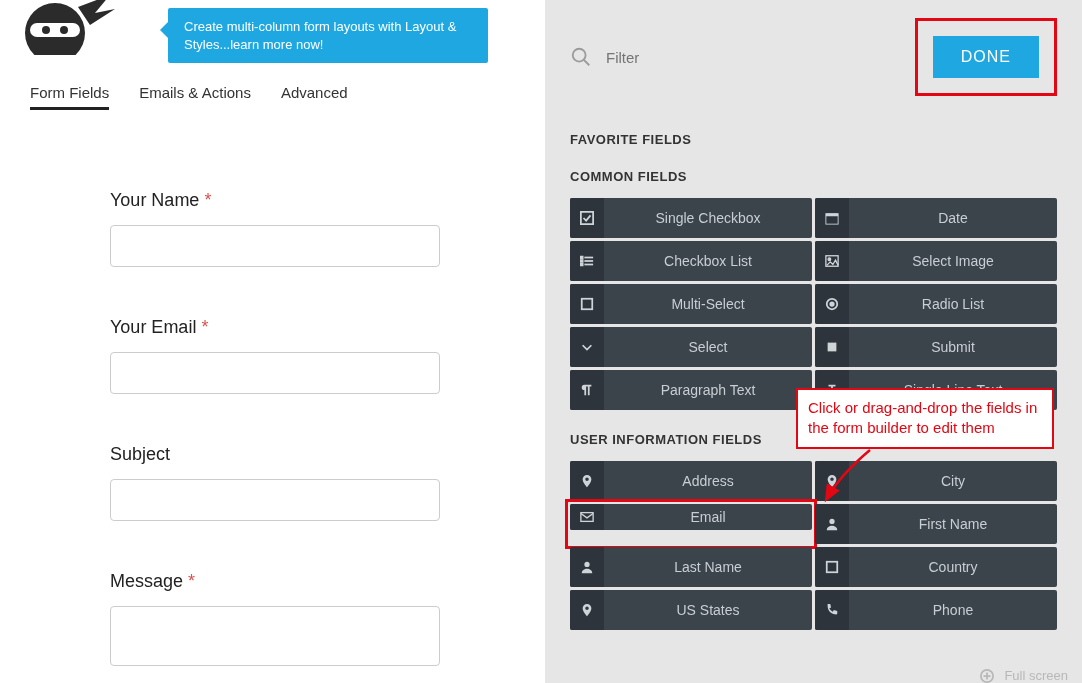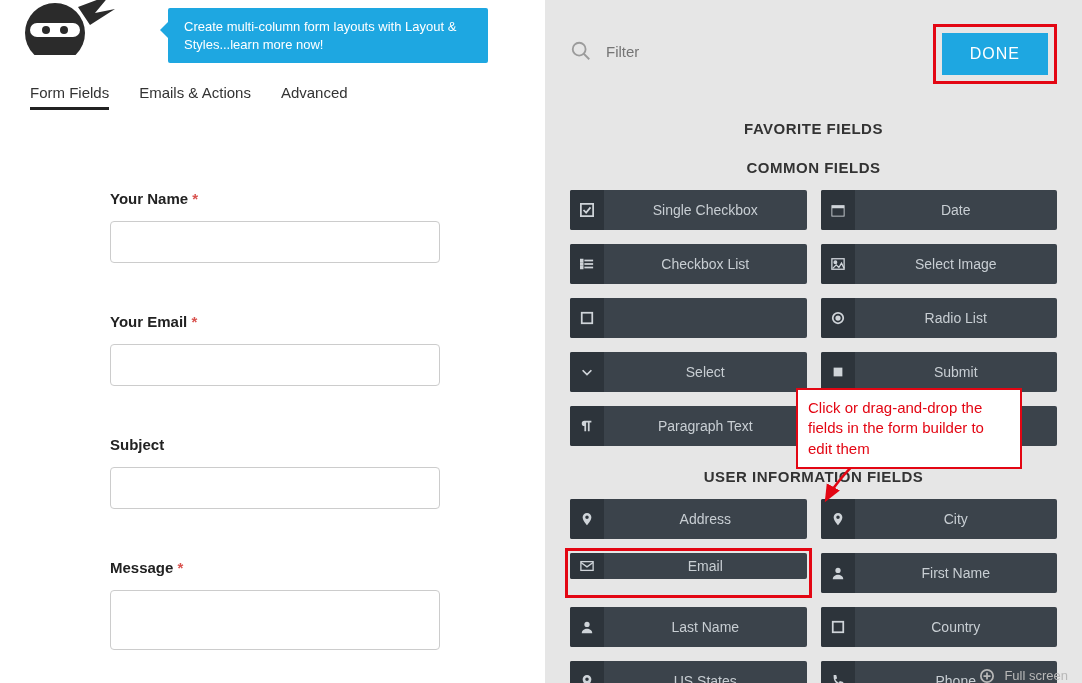--- a/index.html
+++ b/index.html
@@ -11,42 +11,42 @@
   
   .logo-wrap { position: absolute; top: -5px; left: 10px; }
   .tip-bubble { position: absolute; top: 8px; left: 168px; background: #1ea7e1; color: #fff; font-size: 13px; padding: 10px 16px; width: 320px; border-radius: 2px; line-height: 1.35; }
   .tip-bubble:before { content:""; position:absolute; left:-8px; top:14px; border:8px solid transparent; border-right-color:#1ea7e1; border-left:none;}
   .tabs { position: absolute; top: 84px; left: 30px; display: flex; gap: 30px; }
   .tab { font-size: 15px; color: #333; padding-bottom: 6px; cursor: pointer; }
   .tab.active { border-bottom: 3px solid #222; font-weight: 500; }
 
   .form-area { position: absolute; top: 190px; left: 110px; width: 330px; }
   .form-group { margin-bottom: 50px; }
-  .form-label { font-size: 15px; font-weight: 700; color: #222; margin-bottom: 14px; display: block; }
+  .form-label { font-size: 18px; font-weight: 400; color: #222; margin-bottom: 14px; display: block; }
   .req { color: #d9534f; }
   .form-input { width: 100%; height: 42px; border: 1px solid #ccc; border-radius: 4px; background: #fff; }
   .form-input.tall { height: 60px; }
 
   
   .r-header { display: flex; align-items: center; padding-top: 18px; padding-bottom: 14px; justify-content: center; }
   .search-ic { color: #9b9b9b; margin-right: 14px; }
   .filter-input { border: none; background: transparent; font-size: 15px; color: #666; outline: none; flex: 1; }
   .done-btn { background: #1ea7e1; color: #fff; border: none; font-size: 16px; letter-spacing: 1px; padding: 12px 28px; cursor: pointer; font-weight: 500;}
-  .done-wrap { border: 3px solid #e30613; padding: 6px; margin-top: 6px; }
-
-  .section-title { font-size: 15px; font-weight: 700; color: #333; letter-spacing: .5px; margin-top: 22px; margin-bottom: 14px; text-align: center; }
-  .field-grid { display: grid; grid-template-columns: 1fr 1fr; gap: 14px; }
+  .done-wrap { border: 3px solid #e30613; padding: 15px; }
+
+  .section-title { font-size: 13px; font-weight: 700; color: #333; letter-spacing: .5px; margin-top: 22px; margin-bottom: 14px; }
+  .field-grid { display: grid; grid-template-columns: 1fr 1fr; gap: 3px; }
   .field-block { background: #3b434b; color: #c8ced3; display: flex; align-items: stretch; height: 40px; border-radius: 2px; cursor: grab; font-size: 14px;}
   .field-block .ic { width: 34px; background: #2d343b; display: flex; align-items: center; justify-content: center; color: #cfd4d9; border-top-left-radius:2px; border-bottom-left-radius:2px;}
   .field-block .lbl { flex:1; display:flex; align-items:center; justify-content:center; }
   .email-wrap { border: 3px solid #e30613; padding: 2px; margin: -5px; }
   .email-wrap .field-block{ height:26px;}
 
   
-  .annot-box { position: absolute; top: 388px; left: 796px; width: 226px; border: 2px solid #e30613; background: #fff; color: #e30613; font-size: 15px; line-height: 1.35; padding: 8px 10px; z-index: 10;}
+  .annot-box { position: absolute; top: 388px; left: 796px; width: 258px; border: 2px solid #e30613; background: #fff; color: #e30613; font-size: 15px; line-height: 1.35; padding: 8px 10px; z-index: 10;}
   .arrow-svg { position: absolute; top: 445px; left: 820px; z-index: 9; pointer-events:none;}
 
   .fullscreen { position: absolute; bottom: 0; right: 14px; color: #b8b8b8; font-size: 13px; display:flex; align-items:center; gap:10px; cursor:pointer;}
   .mini-ic { width:14px; height:14px; }
 
   svg { display:block; }
 </style>
 </head>
 <body>
 
@@ -147,20 +147,21 @@
             </svg>
           </span>
           <span class="lbl">Select Image</span>
         </div>
       <div class="field-block">
           <span class="ic">
             <svg class="mini-ic" viewBox="0 0 16 16" fill="none" stroke="#cfd4d9" stroke-width="2">
               <rect x="2" y="2" width="12" height="12"></rect>
             </svg>
           </span>
+          <span class="lbl">Multi-Select</span>
         </div>
       <div class="field-block">
           <span class="ic">
             <svg class="mini-ic" viewBox="0 0 16 16" fill="none" stroke="#cfd4d9" stroke-width="2">
               <circle cx="8" cy="8" r="6"></circle>
               <circle cx="8" cy="8" r="2" fill="#cfd4d9"></circle>
             </svg>
           </span>
           <span class="lbl">Radio List</span>
         </div>

